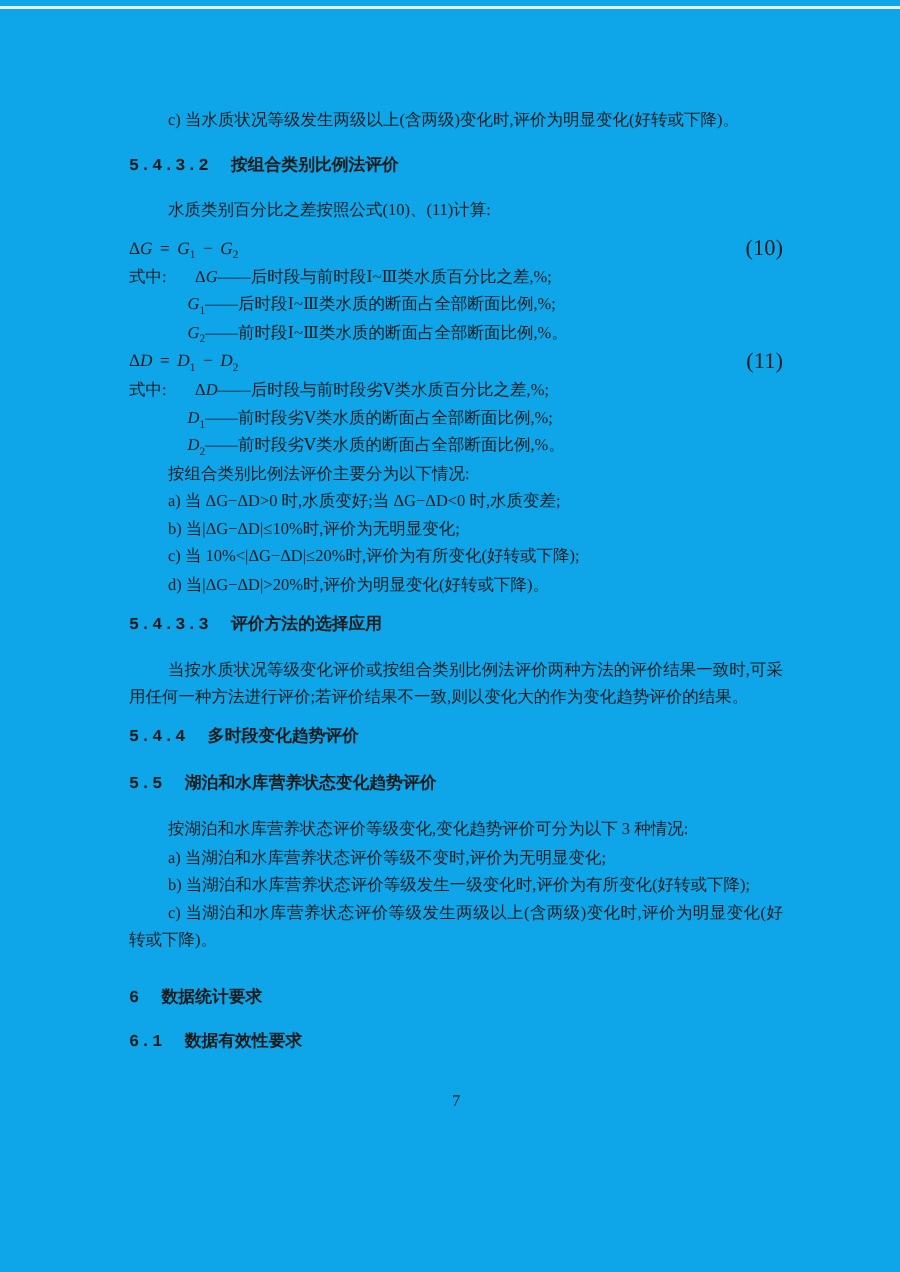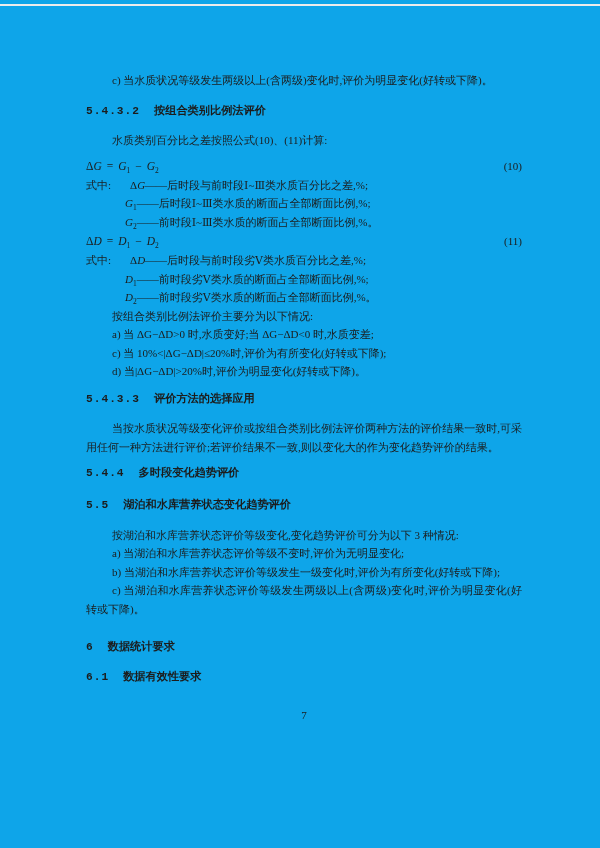--- a/index.html
+++ b/index.html
@@ -25,21 +25,21 @@
     text-align:left;text-indent:0;
   }
   .h-num{letter-spacing:1px;margin-right:14px;}
   .mt12{margin-top:12px}.mt7{margin-top:7px}.mt6{margin-top:6px}
   .mt9{margin-top:9px}.mt8{margin-top:8px}.mt3{margin-top:3px}
   .mt13{margin-top:13px}.mt20{margin-top:20px}.mt11{margin-top:11px}
   .formula{
     position:relative;height:20px;line-height:20px;
     text-indent:0;font-size:11.5px;
   }
-  .formula .f-num{position:absolute;right:0;top:0;font-style:normal;font-size:11px;}
+  .formula .f-num{position:absolute;right:0;top:0;font-style:normal;font-size:15px;}
   .fvar{font-family:"Liberation Serif","DejaVu Serif",serif;font-style:italic;}
   .fdelta{font-style:normal;}
   .feq{margin:0 5px;}
   sub{font-size:7.5px;line-height:0;}
   .where-row{text-indent:0;margin:0;}
   .where-row .wlead{margin-right:19px;}
   .where-row.cont{padding-left:39px;}
   .cases p{margin:0;text-indent:26px;}
   .page-number{margin-top:20px;text-align:center;font-size:11px;}
 </style>
@@ -72,20 +72,21 @@
     </div>
 
     <p class="where-row"><span class="wlead">式中:</span><span class="fdelta">Δ</span><span class="fvar">D</span><sub></sub><span>——后时段与前时段劣Ⅴ类水质百分比之差,%;</span></p>
     <p class="where-row cont"><span class="fvar">D</span><sub>1</sub><span>——前时段劣Ⅴ类水质的断面占全部断面比例,%;</span></p>
     <p class="where-row cont"><span class="fvar">D</span><sub>2</sub><span>——前时段劣Ⅴ类水质的断面占全部断面比例,%。</span></p>
 
     <p class="para">按组合类别比例法评价主要分为以下情况:</p>
 
     <div class="cases">
       <p>a) 当 ΔG−ΔD&gt;0 时,水质变好;当 ΔG−ΔD&lt;0 时,水质变差;</p>
+      <p>b) 当|ΔG−ΔD|≤10%时,评价为无明显变化;</p>
       <p>c) 当 10%&lt;|ΔG−ΔD|≤20%时,评价为有所变化(好转或下降);</p>
       <p>d) 当|ΔG−ΔD|&gt;20%时,评价为明显变化(好转或下降)。</p>
     </div>
 
     <p class="heading mt9"><span class="h-num">5.4.3.3</span><span>评价方法的选择应用</span></p>
 
     <p class="para mt6">当按水质状况等级变化评价或按组合类别比例法评价两种方法的评价结果一致时,可采用任何一种方法进行评价;若评价结果不一致,则以变化大的作为变化趋势评价的结果。</p>
 
     <p class="heading mt8"><span class="h-num">5.4.4</span><span>多时段变化趋势评价</span></p>
 

